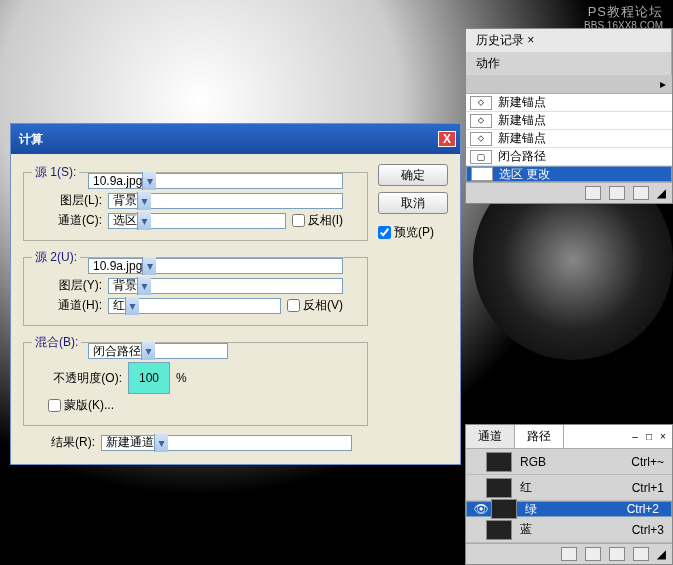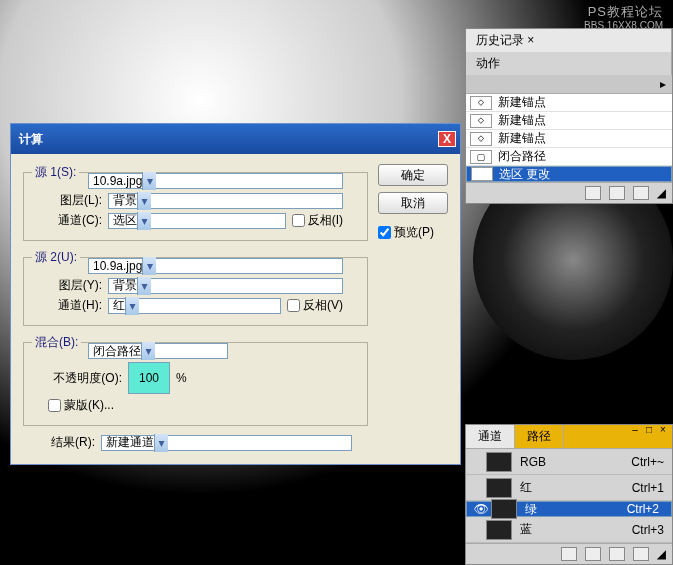--- a/index.html
+++ b/index.html
@@ -21,21 +21,21 @@
 .history-list { background: #fff; }
 .hrow { display: flex; align-items: center; height: 18px; border-bottom: 1px solid #e0e0e0; padding-left: 4px; }
 .hrow.sel { background: #2060c0; color: #fff; }
 .hrow .hicon { width: 22px; height: 14px; border: 1px solid #999; margin-right: 6px; background: #fff; display: flex; align-items: center; justify-content: center; font-size: 9px; }
 .hrow.sel .hicon { background: #fff; }
 .history-footer { display: flex; justify-content: flex-end; gap: 8px; padding: 3px 6px; background: #d4d4d4; border-top: 1px solid #aaa; }
 .ftricon { width: 16px; height: 14px; border: 1px solid #888; background: #eee; }
 
 
 .channels-panel { position: absolute; bottom: 0; right: 0; width: 208px; background: #d4d4d4; border: 1px solid #888; z-index: 5; }
-.ch-header { display: flex; background: #eab308; border-bottom: 1px solid #aaa; }
+.ch-header { display: flex; background: #ffffff; border-bottom: 1px solid #aaa; align-items: center; }
 .ch-tab { padding: 3px 12px; border-right: 1px solid #aaa; }
 .ch-tab.active { background: #e8e8e8; }
 .ch-winicons { margin-left: auto; display: flex; gap: 4px; padding-right: 4px; }
 .winicon { width: 10px; height: 10px; font-size: 10px; line-height: 10px; text-align: center; }
 .ch-list { }
 .chrow { display: flex; align-items: center; height: 26px; background: #d4d4d4; border-bottom: 1px solid #bbb; }
 .chrow.sel { background: #2060c0; color: #fff; }
 .chrow .eye { width: 20px; text-align: center; }
 .chrow .thumb { width: 26px; height: 20px; border: 1px solid #888; margin-right: 8px; background: #222; }
 .chrow .chname { flex: 1; }

